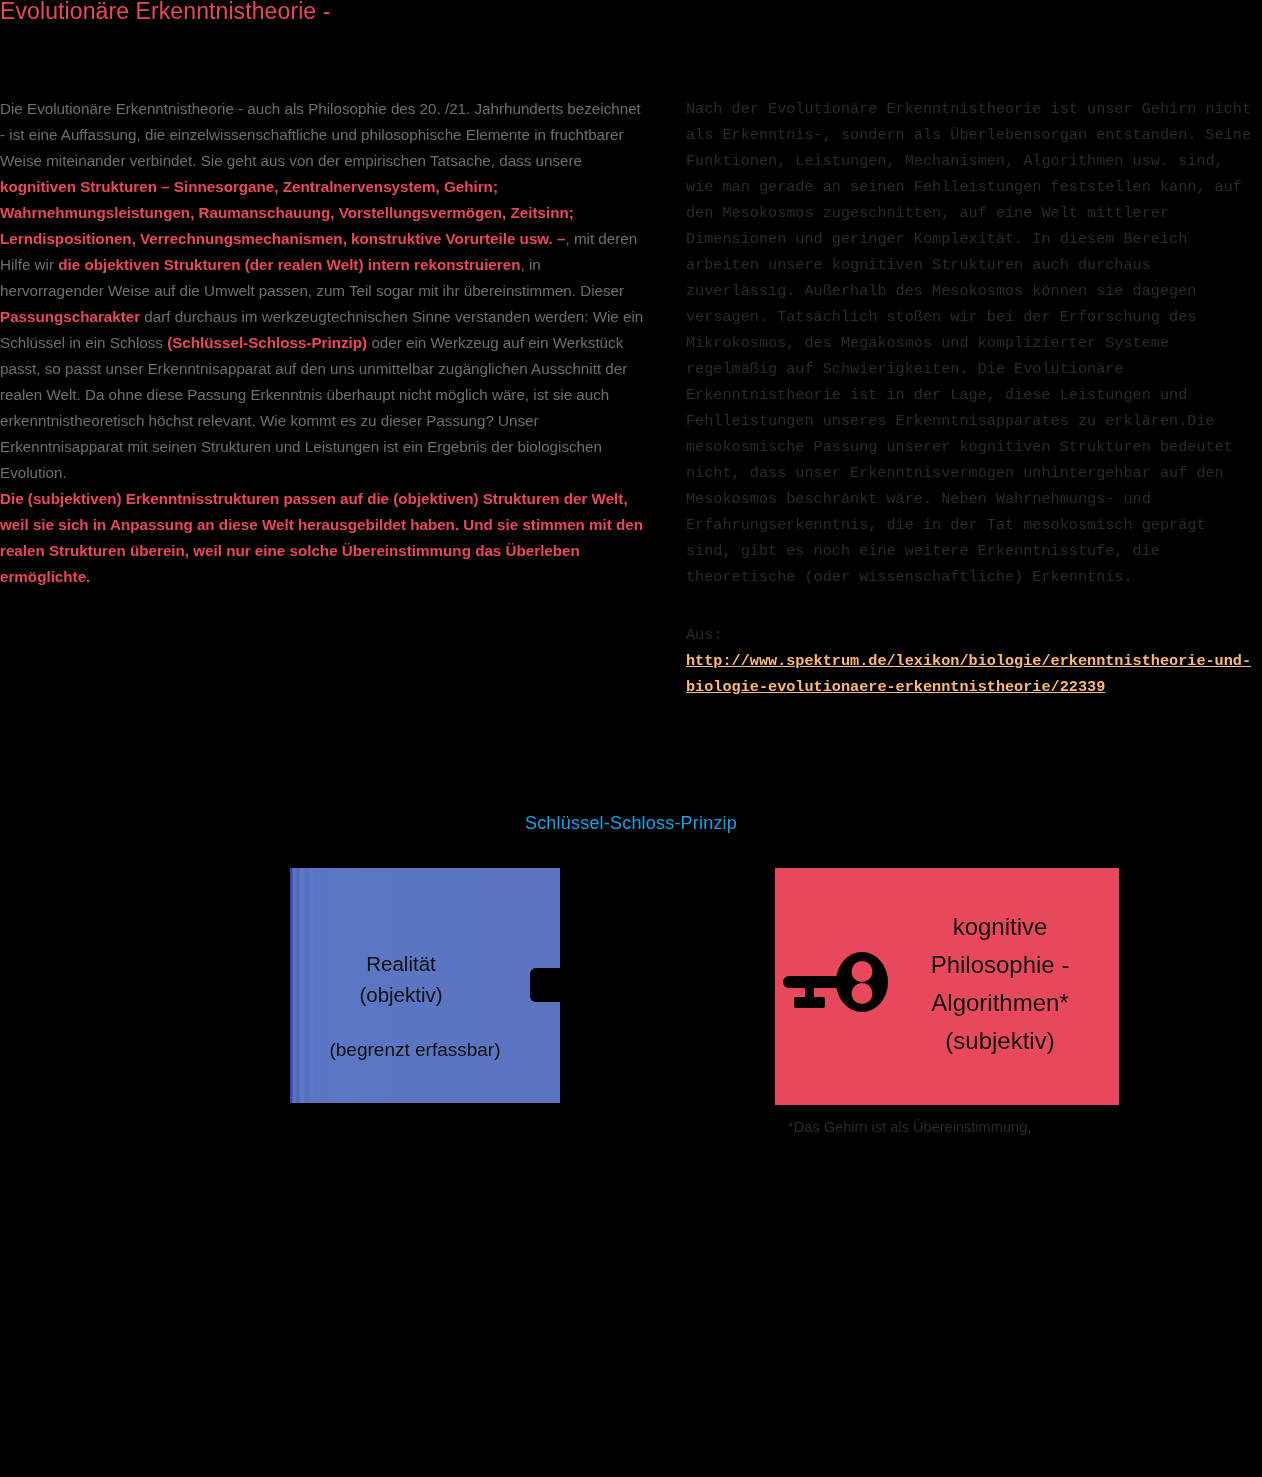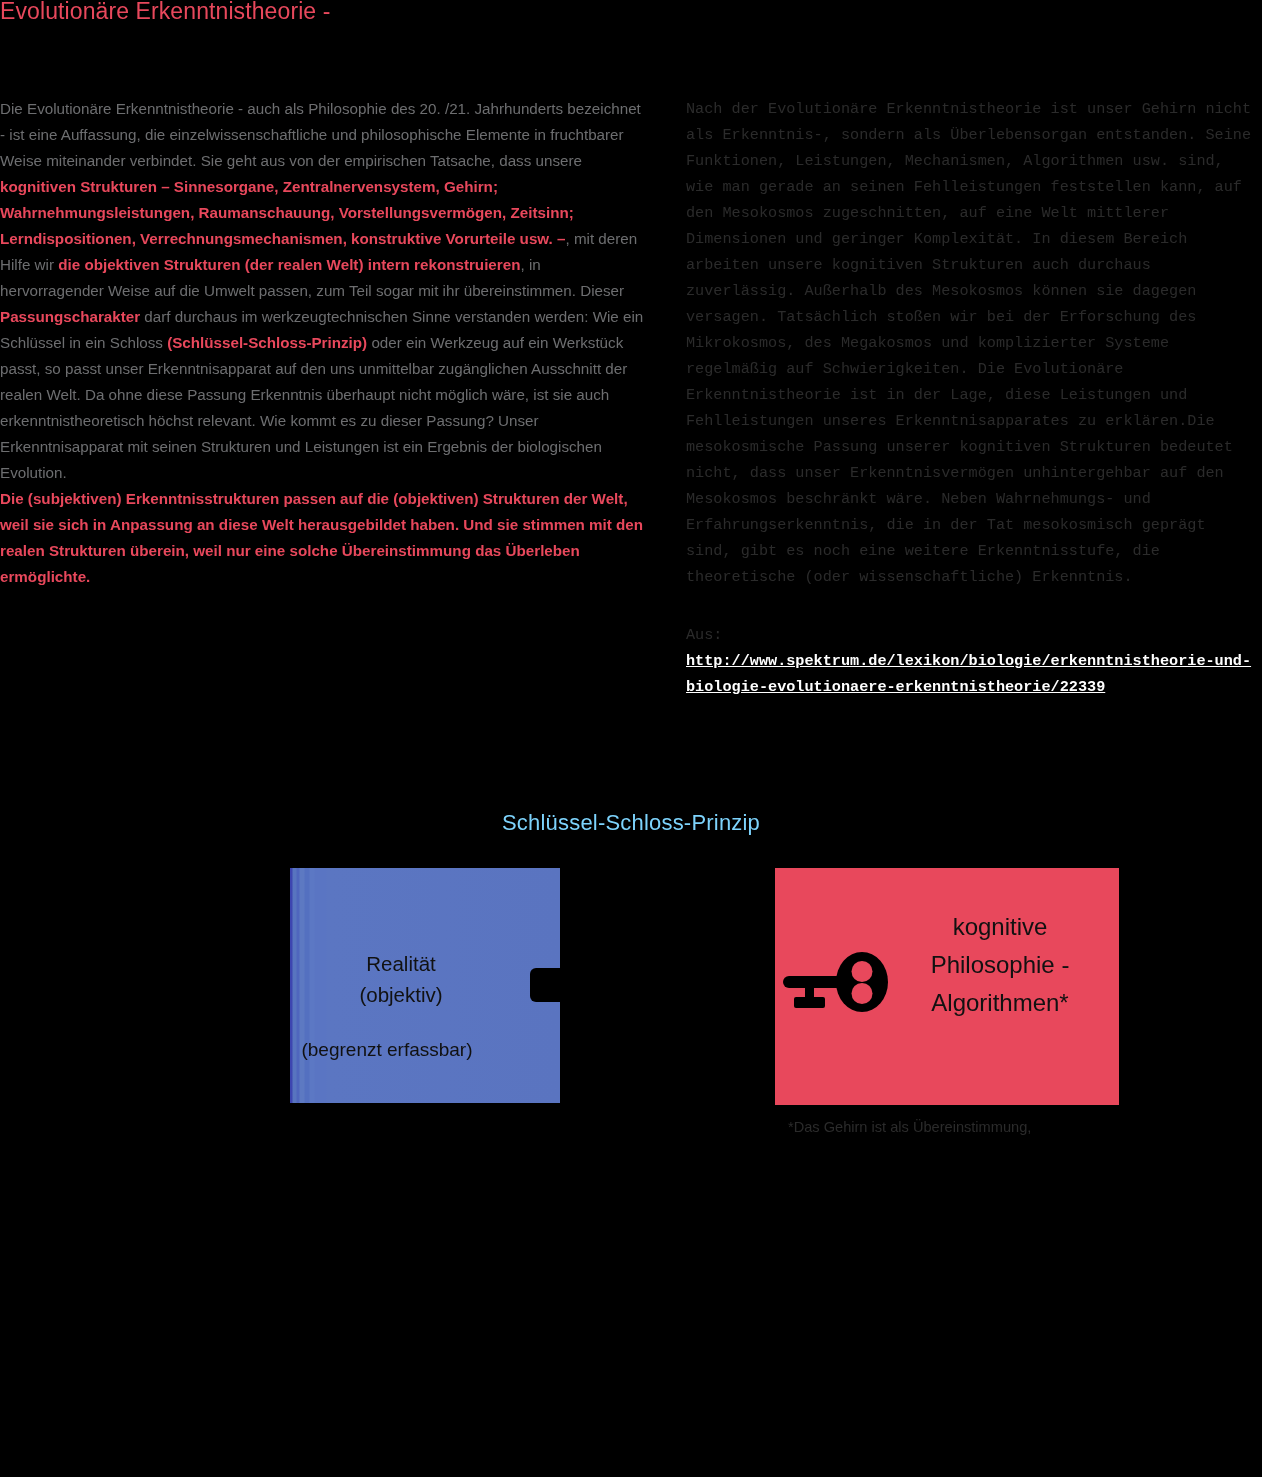--- a/index.html
+++ b/index.html
@@ -50,35 +50,35 @@
     font-family: Liberation Mono, monospace;
   }
   .hl {
     color: #e8485c;
     font-weight: 700;
   }
   .para { margin: 0; }
   .spacer { display: block; height: 32px; }
   .lbl-aus { display: block; }
   .url {
-    color: #ffffff;
+    color: #fdba74;
     font-weight: 700;
     word-break: break-all;
     display: block;
   }
 
   
   #diagram-title {
     position: absolute;
     left: 0;
     top: 808px;
     width: 1262px;
     text-align: center;
-    color: #7dd3fc;
-    font-size: 22px;
+    color: #0ea5e9;
+    font-size: 18px;
     line-height: 30px;
     letter-spacing: 0.2px;
   }
 
   
   #lock-box {
     position: absolute;
     left: 290px;
     top: 868px;
     width: 270px;
@@ -111,21 +111,21 @@
     left: 290px;
     top: 948px;
     width: 222px;
     text-align: center;
     color: #111;
     font-size: 20.5px;
     line-height: 31px;
   }
   #lock-sub {
     position: absolute;
-    left: 276px;
+    left: 304px;
     top: 1036px;
     width: 222px;
     text-align: center;
     color: #111;
     font-size: 19px;
     line-height: 28px;
   }
 
   
   #key-box {
@@ -204,16 +204,17 @@
 
     <ellipse cx="79" cy="30" rx="26" ry="30" fill="#000"></ellipse>
     <circle cx="79" cy="19.5" r="10.5" fill="#e8485c"></circle>
     <circle cx="79" cy="41.5" r="10.5" fill="#e8485c"></circle>
   </svg>
 </div>
 <div id="key-text">
   <div>kognitive</div>
   <div>Philosophie -</div>
   <div>Algorithmen*</div>
+  <div>(subjektiv)</div>
 </div>
 <div id="key-footnote">
   <span class="fline">*Das Gehirn ist als Übereinstimmung,</span>
 </div>
 
 </body></html>

